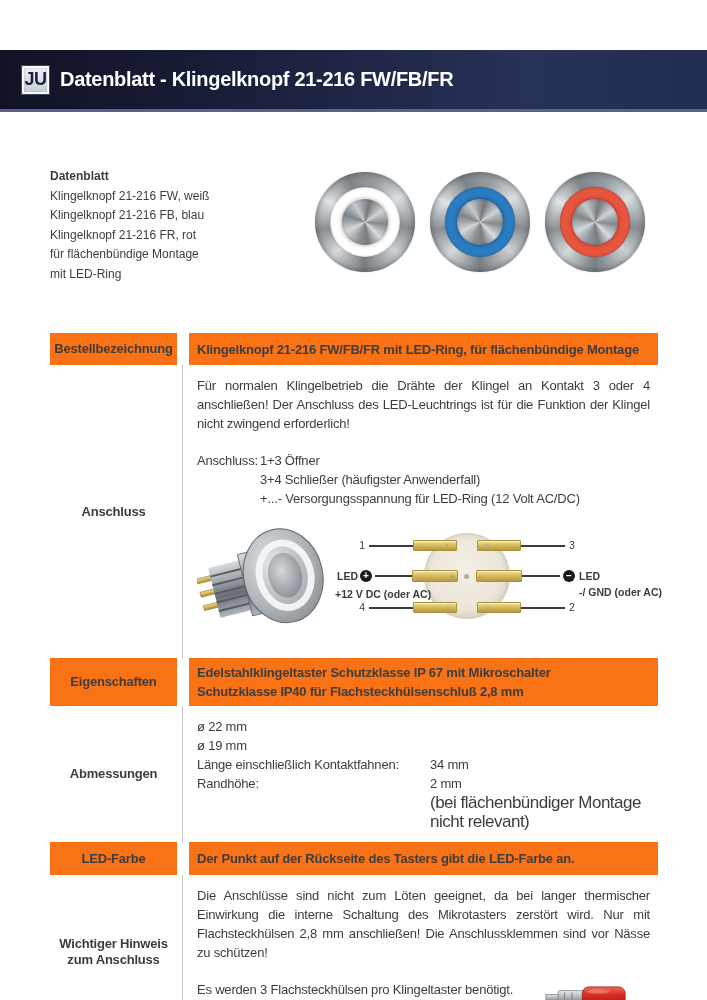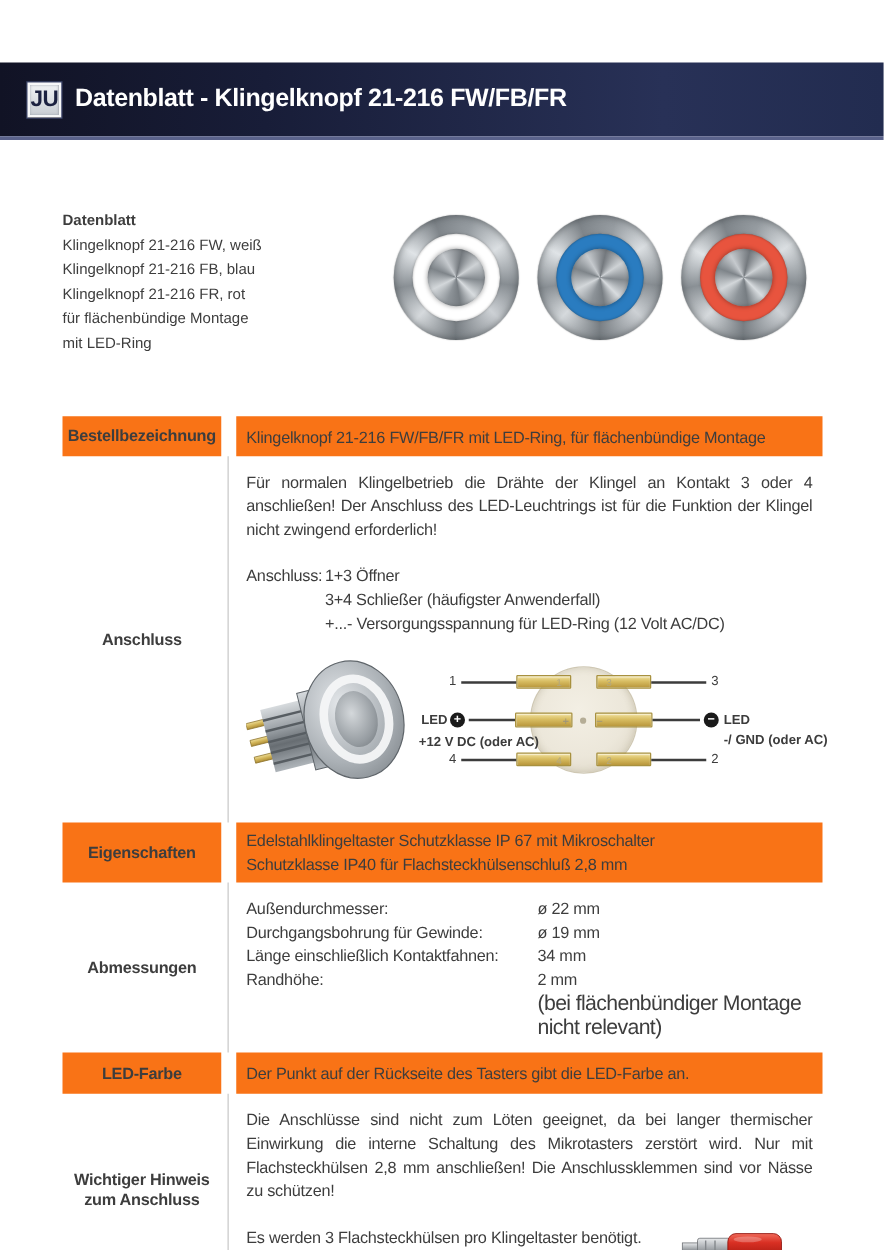--- a/index.html
+++ b/index.html
@@ -45,21 +45,21 @@
 
   
   .table { position:absolute; top:333px; left:50px; width:608px; font-size:13px; line-height:19px; letter-spacing:-0.2px; }
   .row { display:flex; margin-bottom:3px; }
   .lbl { width:127px; flex:none; display:flex; align-items:center; justify-content:center;
          text-align:center; font-weight:bold; line-height:16px; padding:4px; }
   .gapcol { width:12px; flex:none; position:relative; }
   .content { flex:1; padding:8px 8px; }
   .row.gray .lbl, .row.gray .content { background:#f97316; }
   .row.white .gapcol::before { content:""; position:absolute; left:5px; top:-3px; bottom:-3px; width:1px; background:#c9c9c9; }
-  .row.vcenter .content { display:flex; flex-direction:column; justify-content:center; padding-top:2px; padding-bottom:2px; }
+  .row.vcenter .content { display:flex; flex-direction:column; justify-content:center; padding-top:2px; padding-bottom:2px;font-weight:bold; }
   .r1 { min-height:32px; } .r3 { min-height:48px; } .r5 { min-height:33px; }
   .just { text-align:justify; margin:0; }
 
   .anschluss-list { display:flex; margin-top:18px; }
   .alabel { width:63px; flex:none; }
 
   
   .diagram { display:flex; align-items:center; margin-top:5px; height:134px; }
   .photo { width:138px; height:132px; flex:none; }
   .wiring { position:relative; width:315px; height:132px; flex:none; font-size:10.5px; line-height:12px; letter-spacing:0; }
@@ -254,25 +254,23 @@
       <div>Edelstahlklingeltaster Schutzklasse IP 67 mit Mikroschalter</div>
       <div>Schutzklasse IP40 für Flachsteckhülsenschluß 2,8 mm</div>
     </div>
   </div>
 
   <div class="row white">
     <div class="lbl">Abmessungen</div>
     <div class="gapcol"></div>
     <div class="content">
       <div class="dimrow">
-        <div class="dimlabel">Außendurchmesser:</div>
         <div>ø 22 mm</div>
       </div>
       <div class="dimrow">
-        <div class="dimlabel">Durchgangsbohrung für Gewinde:</div>
         <div>ø 19 mm</div>
       </div>
       <div class="dimrow">
         <div class="dimlabel">Länge einschließlich Kontaktfahnen:</div>
         <div>34 mm</div>
       </div>
       <div class="dimrow">
         <div class="dimlabel">Randhöhe:</div>
         <div>2 mm</div>
       </div>

